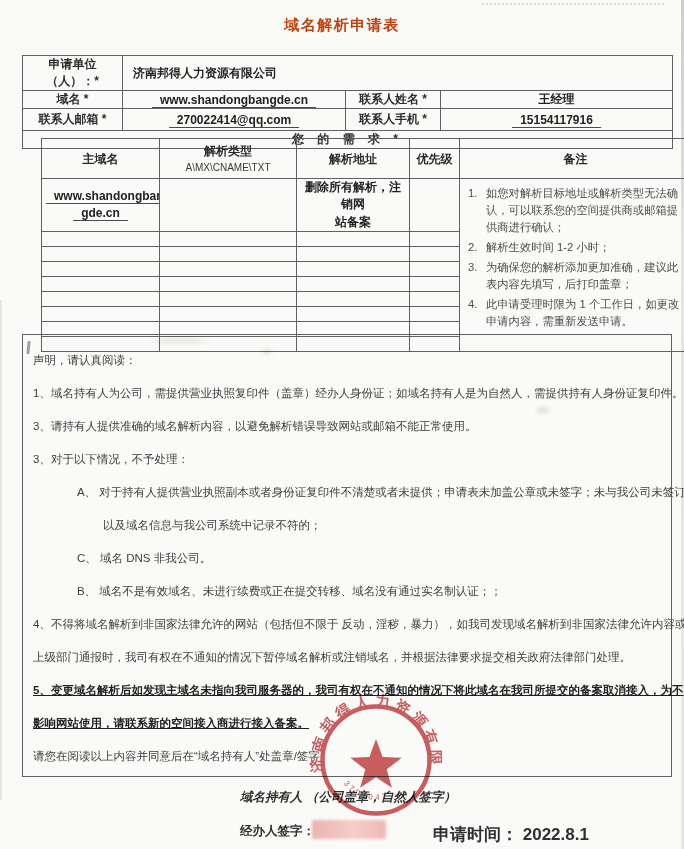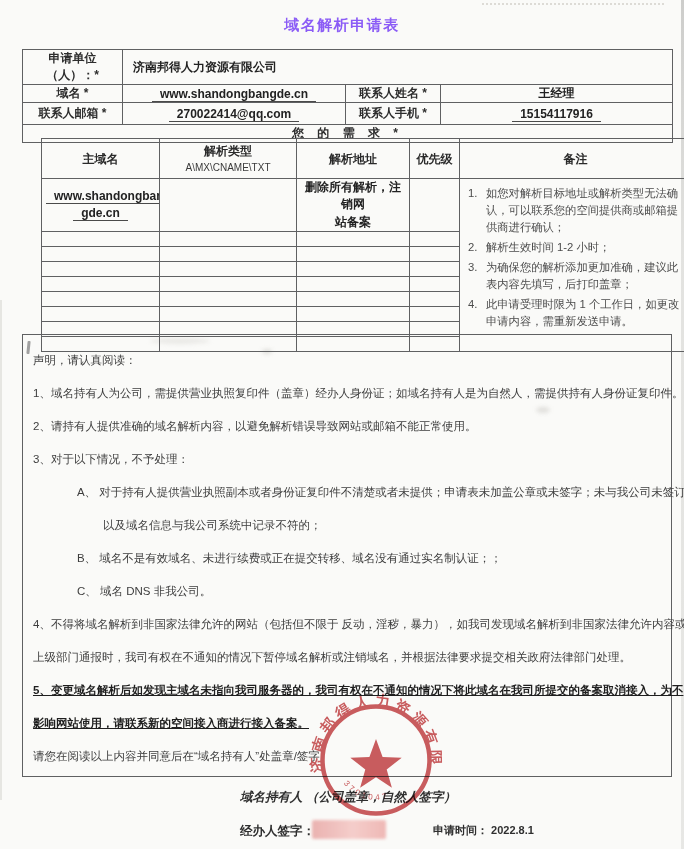--- a/index.html
+++ b/index.html
@@ -16,27 +16,27 @@
   .artifact-topline{position:absolute;top:3px;left:482px;width:182px;height:0;
     border-top:2px dotted #dddbd6;}
   .artifact-tick{position:absolute;left:27px;top:341px;width:3px;height:13px;
     background:#707070;opacity:.65;transform:rotate(6deg);border-radius:1px;}
   .artifact-smudge{position:absolute;background:#d9d8d4;filter:blur(2px);border-radius:50%;opacity:.8;}
   .sm1{left:262px;top:349px;width:10px;height:5px;}
   .sm2{left:536px;top:407px;width:14px;height:6px;}
   .sm3{left:150px;top:338px;width:60px;height:6px;opacity:.5;}
 
   .doc-title{position:absolute;top:16px;left:0;width:100%;text-align:center;
-    font-size:15px;font-weight:bold;color:#8b5cf6;letter-spacing:1.5px;}
+    font-size:15px;font-weight:bold;color:#c2410c;letter-spacing:1.5px;}
 
   table{border-collapse:collapse;table-layout:fixed;}
   td{border:1px solid #5f6062;font-size:12px;padding:0 4px;vertical-align:middle;
     overflow:hidden;color:#333;}
 
-  .info-table{position:absolute;left:22px;top:49px;width:650px;padding-left:34px;}
+  .info-table{position:absolute;left:22px;top:55px;width:650px;padding-left:34px;}
   .info-table td{text-align:center;}
   .lbl{font-weight:bold;color:#2d2d2d;}
   .val{font-weight:bold;color:#222;}
   .u{border-bottom:1px solid #4a4a4a;padding:0 8px;}
   .left-al{text-align:left !important;padding-left:10px !important;}
   .needs-banner{font-weight:bold;letter-spacing:5px;color:#2d2d2d;text-align:center;}
 
   .needs-table{position:absolute;left:22px;top:138px;width:650px;margin-left:19px;}
   .needs-table td{text-align:center;}
   .hdr{font-weight:bold;color:#2a2a2a;line-height:1.5;}
@@ -50,21 +50,21 @@
   .declaration-box{position:absolute;left:22px;top:334px;width:650px;height:443px;
     border:1px solid #5f6062;box-sizing:border-box;padding:9px 8px 0 10px;}
   .dec-line{font-size:11.5px;line-height:33px;white-space:nowrap;color:#3d3d3d;}
   .dec-line.bold{font-weight:bold;color:#1f1f1f;text-decoration:underline;}
   .indent-a{padding-left:44px;}
   .indent-b{padding-left:70px;}
 
   .holder-line{position:absolute;left:240px;top:789px;font-size:12.5px;color:#2f2f2f;font-weight:bold;font-style:italic;}
   .holder-line .note{font-weight:bold;}
   .agent-line{position:absolute;left:240px;top:823px;font-size:12.5px;color:#2f2f2f;font-weight:bold;}
-  .date-line{position:absolute;left:433px;top:823px;font-size:11px;color:#2f2f2f;font-weight:bold;}
+  .date-line{position:absolute;left:433px;top:823px;font-size:17px;color:#2f2f2f;font-weight:bold;}
   .redaction{position:absolute;left:312px;top:820px;width:74px;height:19px;border-radius:2px;
     background:linear-gradient(90deg,#e8a6a4,#f4c6c3 55%,#edadaa);filter:blur(1.5px);opacity:.85;}
 
   .stamp{position:absolute;left:297px;top:682px;width:158px;height:158px;
     opacity:.82;mix-blend-mode:multiply;}
   .stamp text{font-family:"Liberation Sans","DejaVu Sans",sans-serif;}
 </style>
 </head>
 <body>
 
@@ -204,26 +204,26 @@
         <td></td>
         <td></td>
         <td></td>
       </tr>
 </tbody>
   </table>
 
 <div class="declaration-box">
   <div class="dec-line">声明，请认真阅读：</div>
   <div class="dec-line">1、域名持有人为公司，需提供营业执照复印件（盖章）经办人身份证；如域名持有人是为自然人，需提供持有人身份证复印件。</div>
-  <div class="dec-line">2、请持有人提供准确的域名解析内容，以避免解析错误导致网站或邮箱不能正常使用。</div>
+  <div class="dec-line">3、请持有人提供准确的域名解析内容，以避免解析错误导致网站或邮箱不能正常使用。</div>
   <div class="dec-line">3、对于以下情况，不予处理：</div>
   <div class="dec-line indent-a">A、 对于持有人提供营业执照副本或者身份证复印件不清楚或者未提供；申请表未加盖公章或未签字；未与我公司未签订合同</div>
   <div class="dec-line indent-b">以及域名信息与我公司系统中记录不符的；</div>
+  <div class="dec-line indent-a">C、 域名 DNS 非我公司。</div>
   <div class="dec-line indent-a">B、 域名不是有效域名、未进行续费或正在提交转移、域名没有通过实名制认证；；</div>
-  <div class="dec-line indent-a">C、 域名 DNS 非我公司。</div>
   <div class="dec-line">4、不得将域名解析到非国家法律允许的网站（包括但不限于 反动，淫秽，暴力），如我司发现域名解析到非国家法律允许内容或</div>
   <div class="dec-line">上级部门通报时，我司有权在不通知的情况下暂停域名解析或注销域名，并根据法律要求提交相关政府法律部门处理。</div>
   <div class="dec-line bold">5、变更域名解析后如发现主域名未指向我司服务器的，我司有权在不通知的情况下将此域名在我司所提交的备案取消接入，为不</div>
   <div class="dec-line bold">影响网站使用，请联系新的空间接入商进行接入备案。</div>
   <div class="dec-line">请您在阅读以上内容并同意后在“域名持有人”处盖章/签字</div>
 </div>
 
 <div class="holder-line">
   <span>域名持有人</span>
   <span class="note">（公司盖章，自然人签字）</span>

